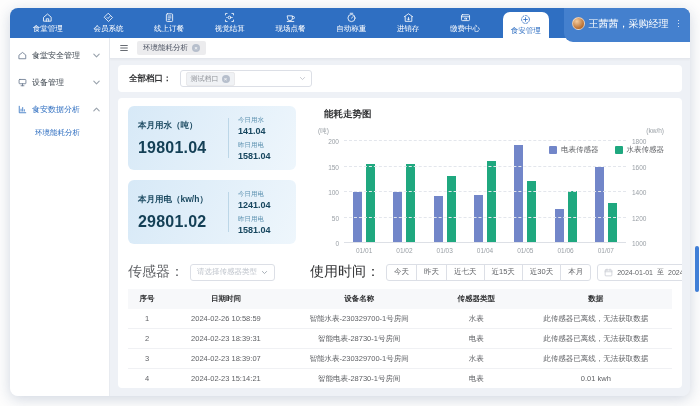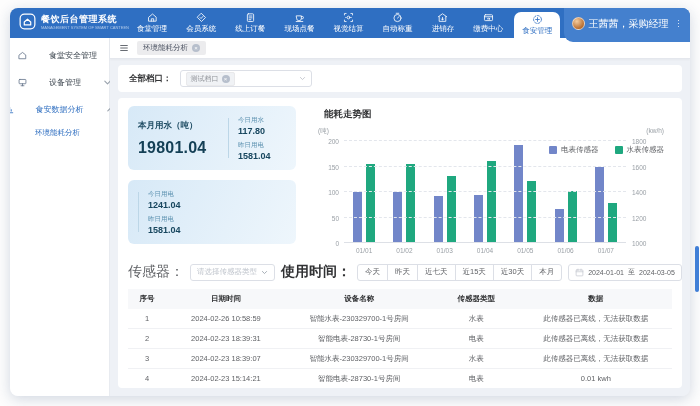--- a/index.html
+++ b/index.html
@@ -26,21 +26,21 @@
   .user{display:flex;align-items:center;gap:4px;padding:0 9px 3px 8px;background:#4480ce;
         border-radius:0 0 0 9px;height:34px;flex:0 0 auto;}
   .avatar{width:13px;height:13px;border-radius:50%;
           background:radial-gradient(circle at 35% 30%,#f4cc9e,#b96f31 70%,#8a4d1d);border:1px solid rgba(255,255,255,.6);}
   .user-name{font-size:10px;white-space:nowrap;}
   .dots{display:flex;flex-direction:column;gap:1.5px;margin-left:3px;padding:2px;cursor:pointer;}
   .dots i{width:1.5px;height:1.5px;border-radius:50%;background:#fff;display:block;}
   
   .body-row{flex:1;display:flex;min-height:0;}
   aside{width:100px;flex:0 0 100px;background:#fff;padding-top:4px;border-right:1px solid #e8ebf0;}
-  .side-item{display:flex;align-items:center;gap:22px;padding:8px 8px;font-size:8px;color:#3e4750;cursor:pointer;}
+  .side-item{display:flex;align-items:center;gap:5px;padding:8px 8px;font-size:8px;color:#3e4750;cursor:pointer;}
   .side-item .sic{display:flex;color:#61namespace;} 
   .side-item .sic{color:#64748b;}
   .side-item svg{width:9px;height:9px;}
   .side-label{flex:1;white-space:nowrap;}
   .chev{color:#9aa3ad;display:flex;}
   .side-item.active{color:#2e6ec0;justify-content:center;}
   .side-item.active .sic{color:#2e6ec0;}
   .side-child{padding:5px 8px 7px 25px;font-size:7.5px;color:#2e6ec0;cursor:pointer;white-space:nowrap;}
   .main{flex:1;display:flex;flex-direction:column;min-width:0;background:#eef1f6;}
   
@@ -90,21 +90,21 @@
   .unit-l{left:-26px;}
   .unit-r{right:-38px;}
   .bars{position:absolute;left:0;right:0;top:0;bottom:0;display:flex;justify-content:space-around;align-items:flex-end;}
   .bargroup{width:36px;display:flex;gap:4px;align-items:flex-end;justify-content:center;height:100%;}
   .bar{width:9px;}
   .xlabels{display:flex;justify-content:space-around;margin:4px 46px 0 34px;font-size:6.5px;color:#9aa0a6;}
   .xl{width:36px;text-align:center;}
   
   .toolbar{margin-top:9px;display:flex;align-items:center;gap:6px;flex:0 0 auto;}
   .tlabel{font-size:14px;color:#606266;white-space:nowrap;}
-  .tlabel.bold{font-weight:bold;color:#303133;}
+  .tlabel.bold{font-weight:normal;color:#303133;margin-left:29px;}
   .sensor-select{width:118px;height:17px;border:1px solid #dcdfe6;border-radius:3px;display:flex;
                  align-items:center;padding:0 6px;gap:4px;background:#fff;cursor:pointer;}
   .placeholder{font-size:7.5px;color:#bfc4cc;white-space:nowrap;flex:1;}
   .btn-group{display:flex;}
   .btn-group button{height:17px;padding:0 7px;font-size:7.5px;border:1px solid #dcdfe6;background:#fff;
                     color:#606266;margin-left:-1px;cursor:pointer;white-space:nowrap;}
   .btn-group button:first-child{border-radius:3px 0 0 3px;margin-left:0;}
   .btn-group button:last-child{border-radius:0 3px 3px 0;}
   .date-box{height:17px;border:1px solid #dcdfe6;border-radius:3px;display:flex;align-items:center;
             gap:4px;padding:0 6px;font-size:7px;color:#606266;background:#fff;cursor:pointer;white-space:nowrap;}
@@ -122,32 +122,20 @@
   
   .page-scroll{position:absolute;right:1px;top:246px;width:4px;height:46px;border-radius:2px;background:#3f7ed6;}
 </style>
 </head>
 <body>
 
 <div class="stage">
   <div class="window">
 
     <header>
-      <div class="logo">
-        <span id="logo-icon"><svg viewBox="0 0 18 18" width="17" height="17">
-              <g stroke="#fff" fill="none" stroke-width="1.3" stroke-linecap="round" stroke-linejoin="round">
-                <rect x="1.2" y="1.2" width="15.6" height="15.6" rx="4.5"></rect>
-                <path d="M5.6 9.6 L9 6.6 L12.4 9.6 V12.6 H5.6 Z"></path>
-              </g>
-            </svg></span>
-        <div class="logo-text">
-          <span class="logo-title">餐饮后台管理系统</span>
-          <span class="logo-sub">MANAGEMENT SYSTEM OF SMART CANTEEN</span>
-        </div>
-      </div>
       <nav id="topnav">
           <div class="nav-item">
             <span class="nic" style="display:flex">
               <svg viewBox="0 0 12 12" width="11" height="11">
                 <g stroke="currentColor" fill="none" stroke-width="0.9" stroke-linecap="round" stroke-linejoin="round">
                   <path d="M2 5.6 L6 2.2 L10 5.6 V10 H2 Z"></path>
                   <path d="M4.7 10 V7.4 H7.3 V10"></path>
                 </g>
               </svg>
             </span>
@@ -167,44 +155,44 @@
           <div class="nav-item">
             <span class="nic" style="display:flex">
               <svg viewBox="0 0 12 12" width="11" height="11">
                 <g stroke="currentColor" fill="none" stroke-width="0.9" stroke-linecap="round" stroke-linejoin="round">
                   <rect x="2.6" y="2" width="6.8" height="8.4" rx="1"></rect>
                   <path d="M4.4 4.4 h3.2 M4.4 6.4 h3.2 M4.4 8.4 h2"></path>
                 </g>
               </svg>
             </span>
             <span>线上订餐</span>
+          </div>
+          <div class="nav-item">
+            <span class="nic" style="display:flex">
+              <svg viewBox="0 0 12 12" width="11" height="11">
+                <g stroke="currentColor" fill="none" stroke-width="0.9" stroke-linecap="round" stroke-linejoin="round">
+                  <path d="M1.6 3.2 V1.6 H3.4 M8.6 1.6 H10.4 V3.2 M10.4 8.8 V10.4 H8.6 M3.4 10.4 H1.6 V8.8"></path>
+                  <circle cx="6" cy="6" r="1.5"></circle>
+                  <path d="M3 6 h0.4 M8.6 6 h0.4"></path>
+                </g>
+              </svg>
+            </span>
+            <span>视觉结算</span>
           </div>
           <div class="nav-item">
             <span class="nic" style="display:flex">
               <svg viewBox="0 0 12 12" width="11" height="11">
                 <g stroke="currentColor" fill="none" stroke-width="0.9" stroke-linecap="round" stroke-linejoin="round">
                   <path d="M2.8 4.2 h5.2 v2.8 a2.6 2.6 0 0 1 -5.2 0 Z"></path>
                   <path d="M8 4.8 h1 a1.3 1.3 0 0 1 0 2.6 h-0.7"></path>
                   <path d="M2.4 10.4 h7.2"></path>
                 </g>
               </svg>
             </span>
             <span>现场点餐</span>
-          </div>
-          <div class="nav-item">
-            <span class="nic" style="display:flex">
-              <svg viewBox="0 0 12 12" width="11" height="11">
-                <g stroke="currentColor" fill="none" stroke-width="0.9" stroke-linecap="round" stroke-linejoin="round">
-                  <path d="M1.6 3.2 V1.6 H3.4 M8.6 1.6 H10.4 V3.2 M10.4 8.8 V10.4 H8.6 M3.4 10.4 H1.6 V8.8"></path>
-                  <circle cx="6" cy="6" r="1.5"></circle>
-                  <path d="M3 6 h0.4 M8.6 6 h0.4"></path>
-                </g>
-              </svg>
-            </span>
-            <span>视觉结算</span>
           </div>
           <div class="nav-item">
             <span class="nic" style="display:flex">
               <svg viewBox="0 0 12 12" width="11" height="11">
                 <g stroke="currentColor" fill="none" stroke-width="0.9" stroke-linecap="round" stroke-linejoin="round">
                   <circle cx="6" cy="6.6" r="3.9"></circle>
                   <path d="M6 6.6 L8 4.8"></path>
                   <path d="M4.6 1.4 h2.8"></path>
                 </g>
               </svg>
@@ -347,29 +335,33 @@
             <div class="stats-col" id="stats">
                 <div class="stat-card">
                   <div class="stat-left">
                     <div class="stat-title">本月用水（吨）</div>
                     <div class="stat-value">19801.04</div>
                   </div>
                   <div class="stat-div"></div>
                   <div class="stat-right">
                     <div class="stat-sub">
                       <div class="sub-label">今日用水</div>
-                      <div class="sub-value">117.80</div>
+                      <div class="sub-value">141.04</div>
                     </div>
                     <div class="stat-sub">
                       <div class="sub-label">昨日用电</div>
                       <div class="sub-value">1581.04</div>
                     </div>
                   </div>
                 </div>
                 <div class="stat-card">
+                  <div class="stat-left">
+                    <div class="stat-title">本月用电（kw/h）</div>
+                    <div class="stat-value">29801.02</div>
+                  </div>
                   <div class="stat-div"></div>
                   <div class="stat-right">
                     <div class="stat-sub">
                       <div class="sub-label">今日用电</div>
                       <div class="sub-value">1241.04</div>
                     </div>
                     <div class="stat-sub">
                       <div class="sub-label">昨日用电</div>
                       <div class="sub-value">1581.04</div>
                     </div>

